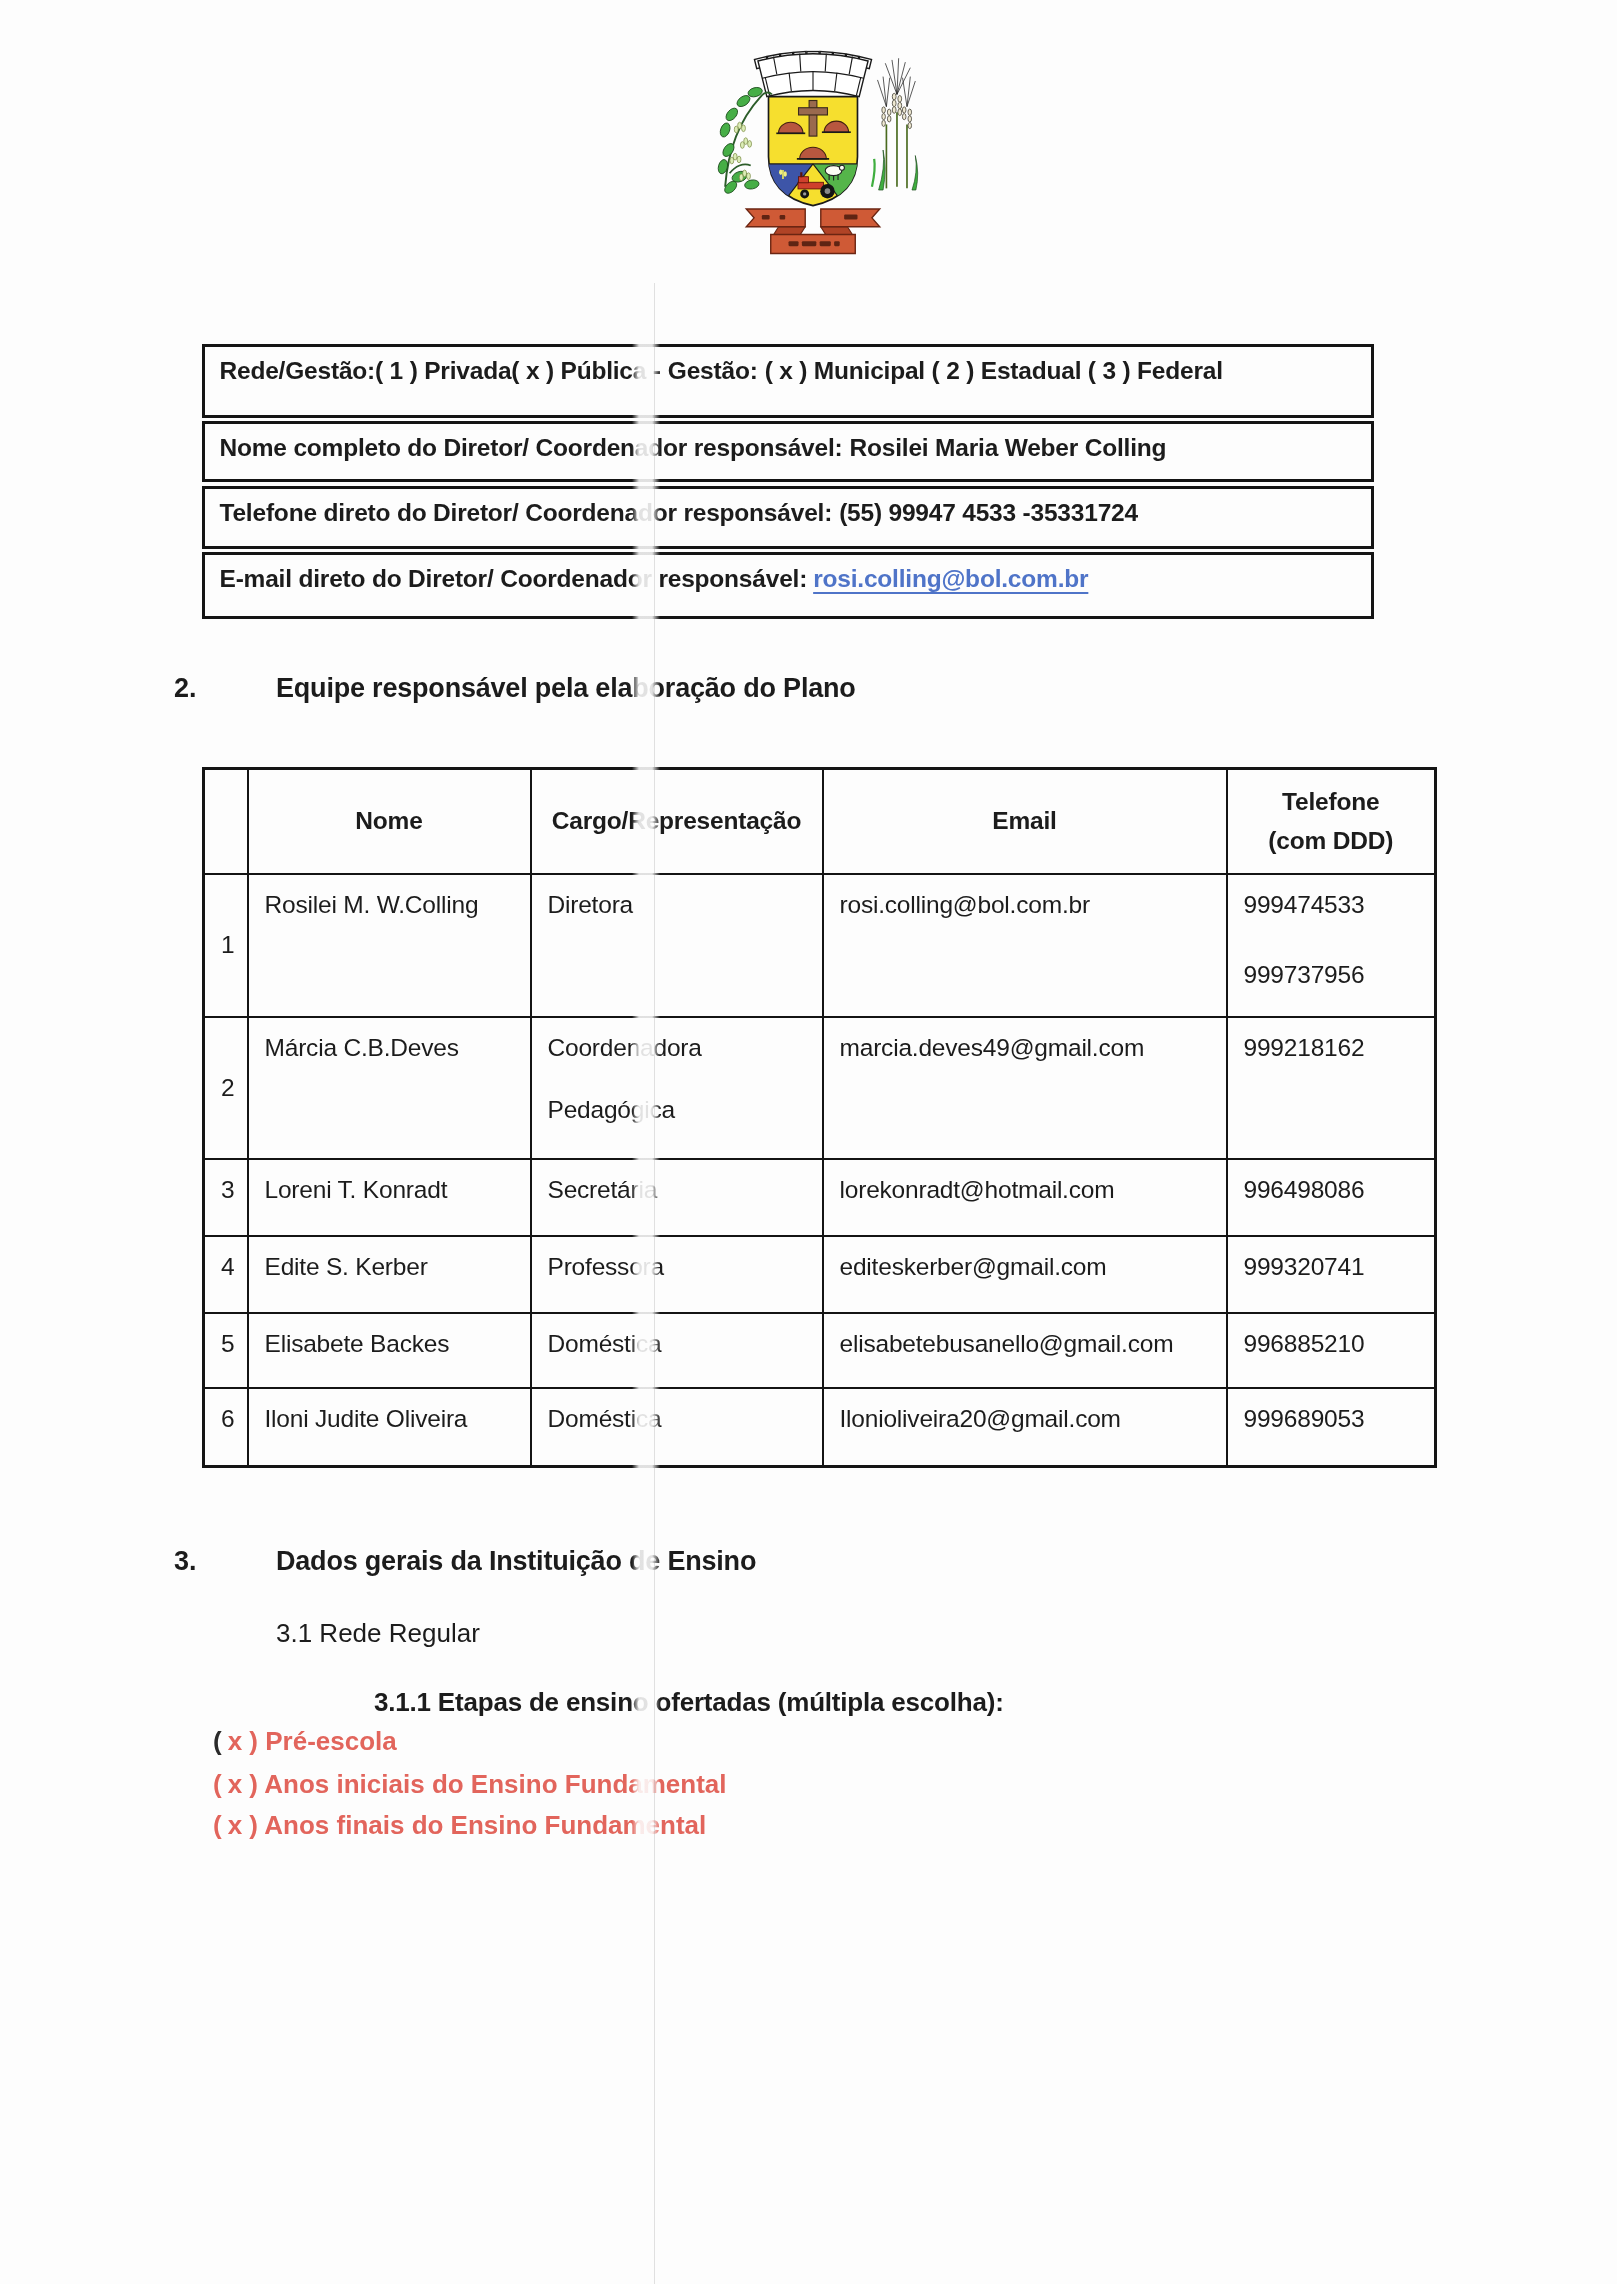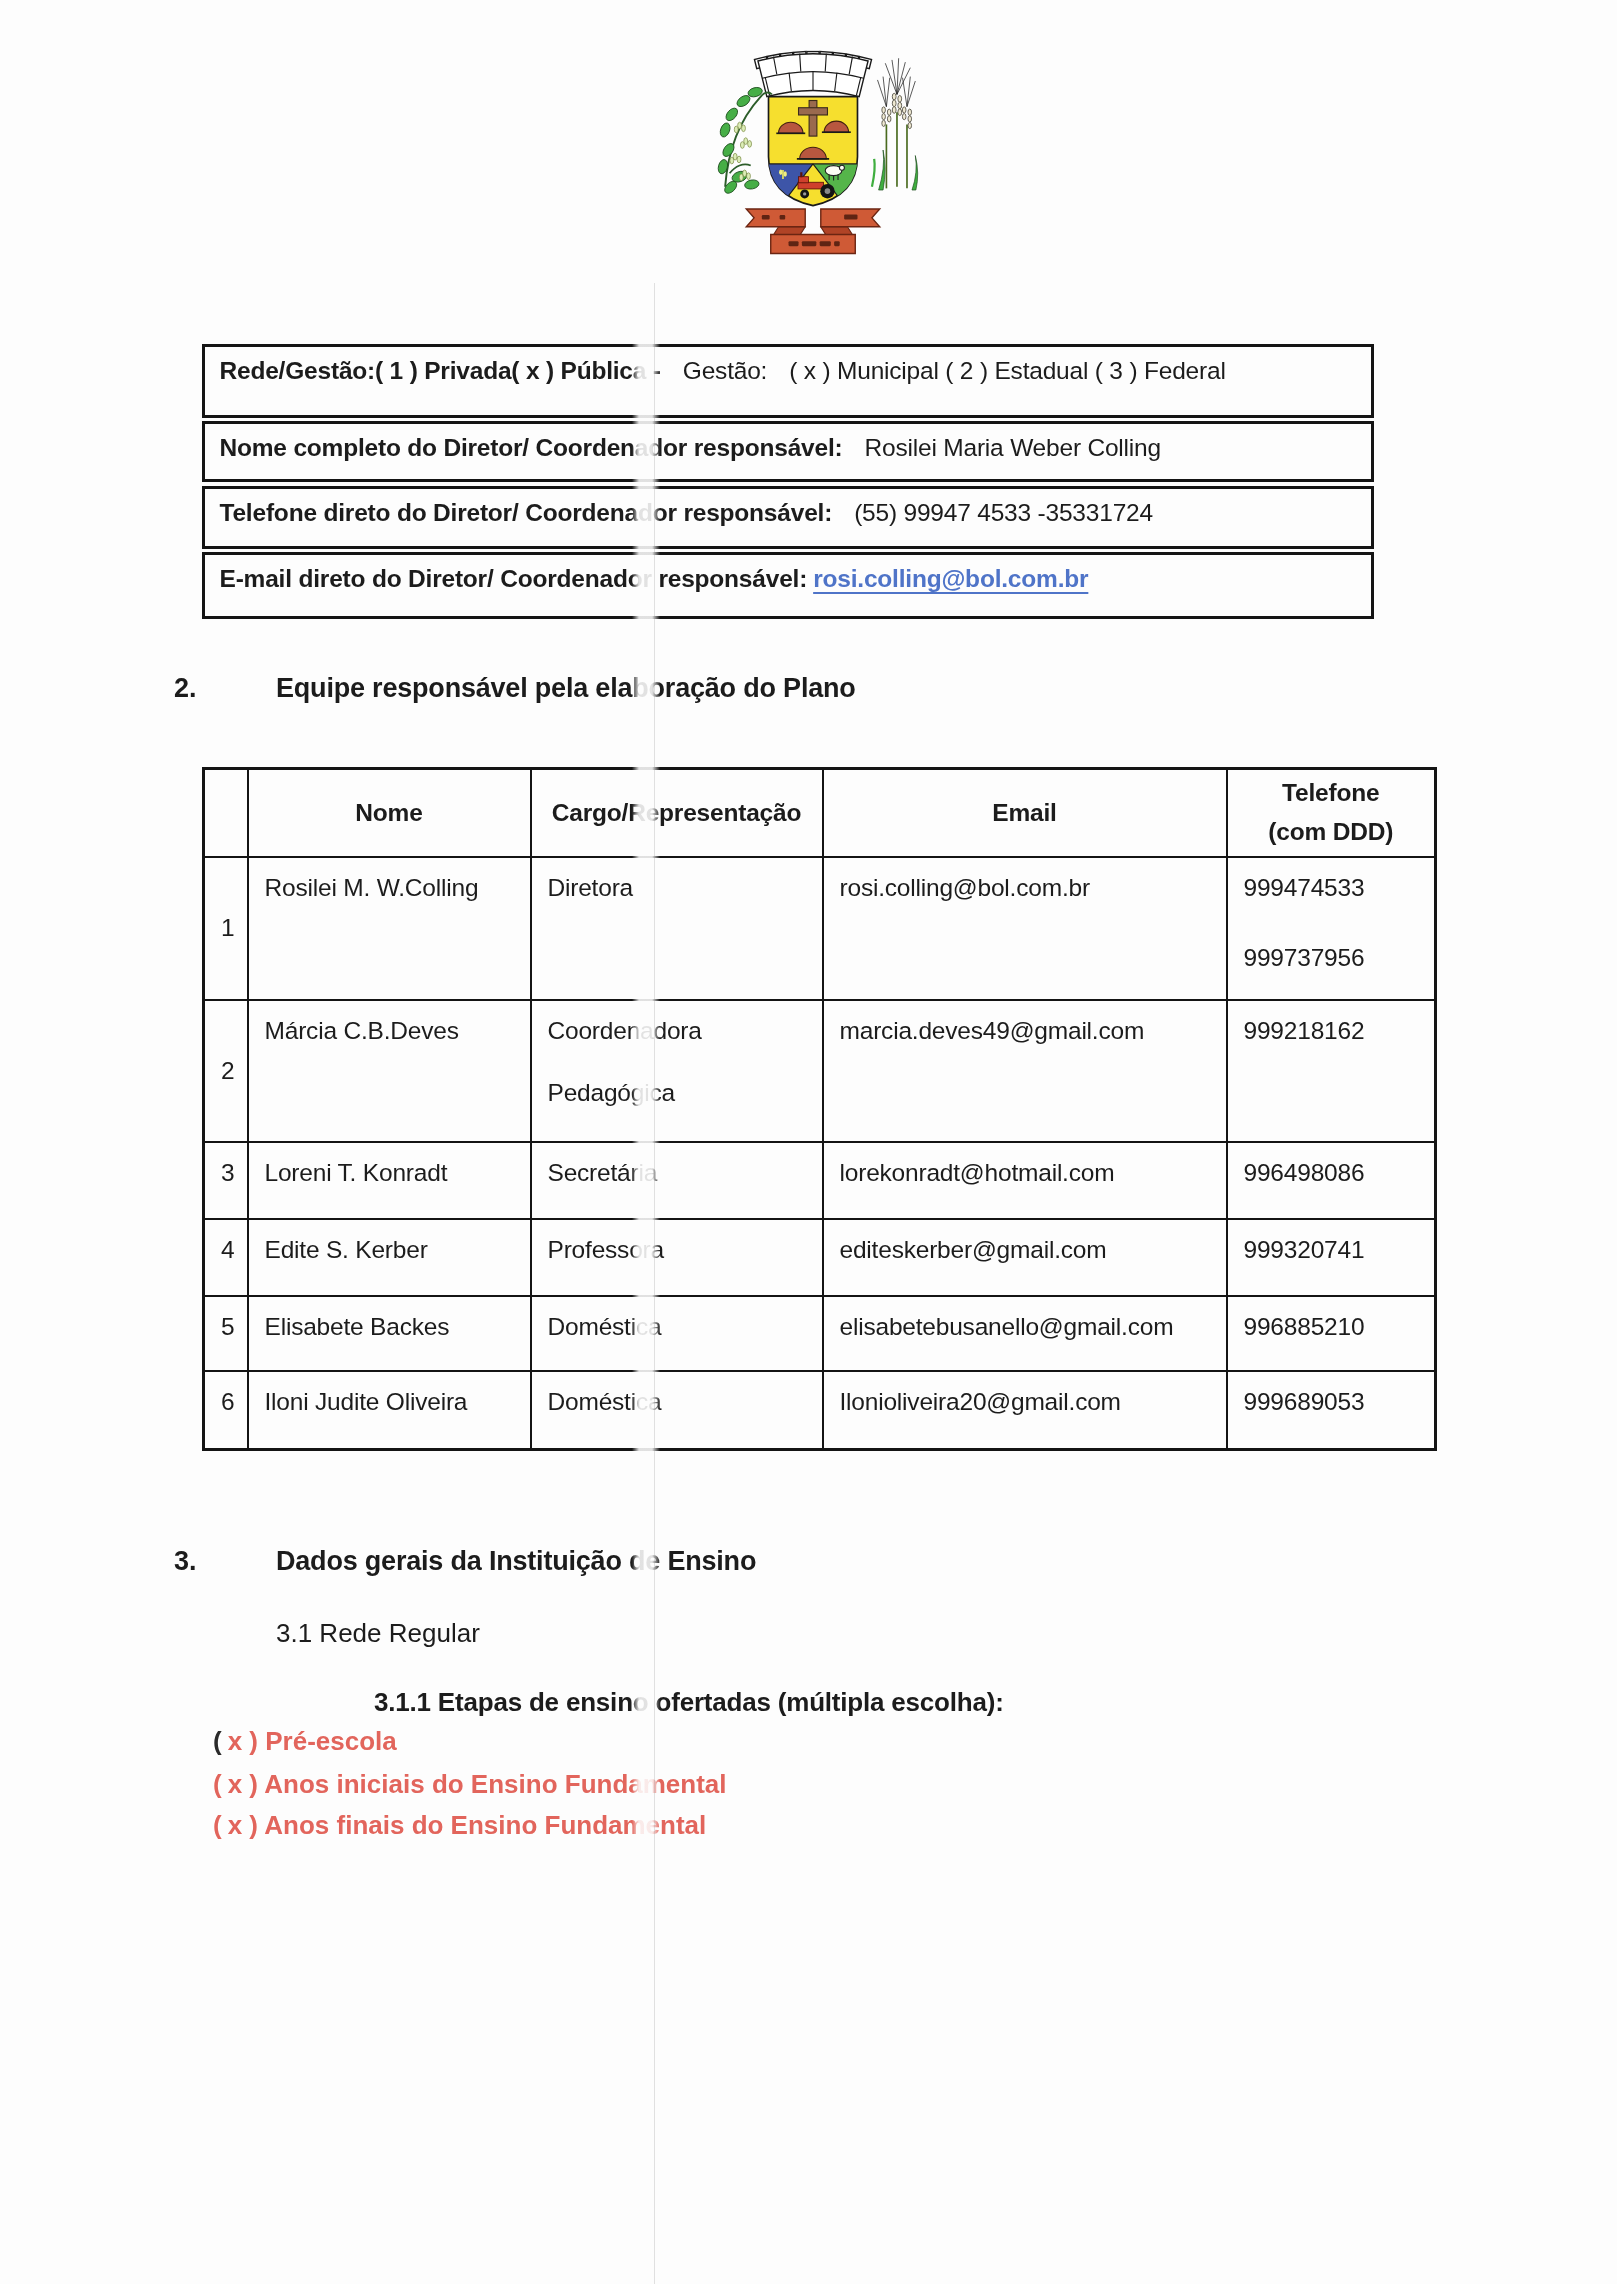--- a/index.html
+++ b/index.html
@@ -6,21 +6,21 @@
   #page{position:relative;width:1618px;height:2284px;background:#fdfdfd;overflow:hidden;
         font-family:"Liberation Sans",sans-serif;color:#1c1c1c;}
   
   .crest{position:absolute;left:682px;top:41px;width:262px;height:218px;}
   
   .boxes{position:absolute;left:202px;top:344px;width:1172px;}
   .ibox{box-sizing:border-box;border:3.3px solid #141414;background:transparent;
         padding:10px 0 0 14.5px;margin-bottom:3.3px;font-size:24.5px;font-weight:bold;
         letter-spacing:-0.2px;white-space:nowrap;}
   .ibox.b1{height:74px;} .ibox.b2{height:61px;} .ibox.b3{height:63px;} .ibox.b4{height:67px;}
-  .val{font-weight:normal;margin-left:22px;}
+  .val{font-weight:bold;margin-left:7px;}
   .plain{font-weight:bold;}
   .email-link{color:#4f74c8;text-decoration:underline;text-underline-offset:4.6px;
               text-decoration-thickness:2px;margin-left:6px;font-weight:bold;cursor:pointer;}
   
   .secnum{position:absolute;left:174px;font-size:27px;font-weight:bold;}
   .sectitle{position:absolute;left:276px;font-size:27px;font-weight:bold;letter-spacing:-0.2px;}
   .h2y{top:673px;} .h3y{top:1546px;}
   .sub1{position:absolute;left:276px;top:1618px;font-size:26px;font-weight:normal;}
   .sub2{position:absolute;left:374px;top:1687px;font-size:26px;font-weight:bold;letter-spacing:-0.2px;}
   .opt{position:absolute;left:213px;font-size:26px;color:#e2655c;white-space:nowrap;font-weight:bold;}
@@ -29,21 +29,21 @@
   .opt .optbody{margin-left:6px;}
   .o1{top:1726px;} .o2{top:1769px;} .o3{top:1810px;}
   
   table.team{position:absolute;left:202px;top:767px;border-collapse:collapse;
              table-layout:fixed;width:1232px;background:transparent;
              border:3.3px solid #141414;font-size:24.5px;}
   table.team td,table.team th{border:2.6px solid #141414;border-left-width:2px;border-right-width:2px;
              vertical-align:top;padding:16px 1px 0 16px;text-align:left;font-weight:normal;
              letter-spacing:-0.2px;overflow:hidden;}
   table.team th{font-weight:bold;text-align:center;vertical-align:middle;padding:0 4px;}
-  tr.hrow{height:88px;} tr.r1{height:143px;} tr.r2{height:142px;}
+  tr.hrow{height:105px;} tr.r1{height:143px;} tr.r2{height:142px;}
   tr.r3{height:77px;} tr.r4{height:77px;} tr.r5{height:75px;} tr.r6{height:79px;}
   td.cnum{text-align:center;padding:17px 2.6px 0 2.6px;font-weight:bold;}
   tr.r1 td.cnum, tr.r2 td.cnum{vertical-align:middle;padding-top:0;}
   .telhead div+div{margin-top:10.6px;}
   .gap-tel{margin-top:42px;}
   .gap-cargo{margin-top:34px;}
   
   .scan-band{position:absolute;left:632px;top:283px;width:28px;height:2001px;z-index:6;pointer-events:none;
      background:linear-gradient(90deg,rgba(253,253,253,0) 0%,rgba(253,253,253,0.88) 25%,rgba(253,253,253,0.88) 72%,rgba(253,253,253,0) 100%);}
   .scan-line{position:absolute;left:654px;top:283px;width:1.3px;height:2001px;z-index:7;

